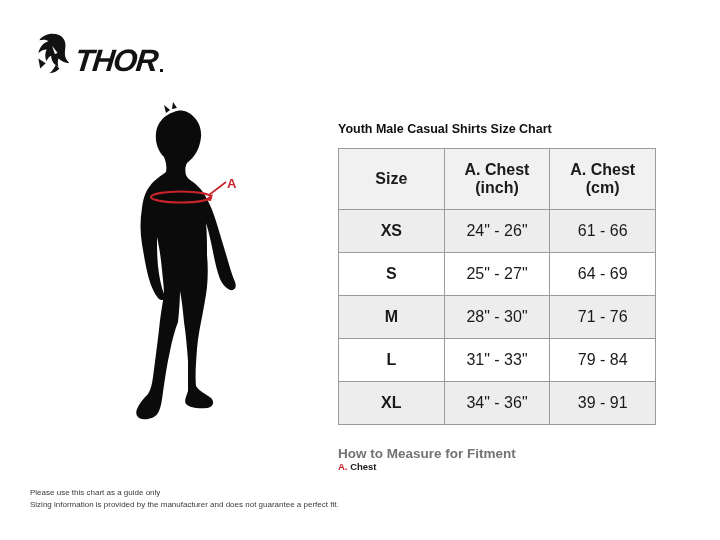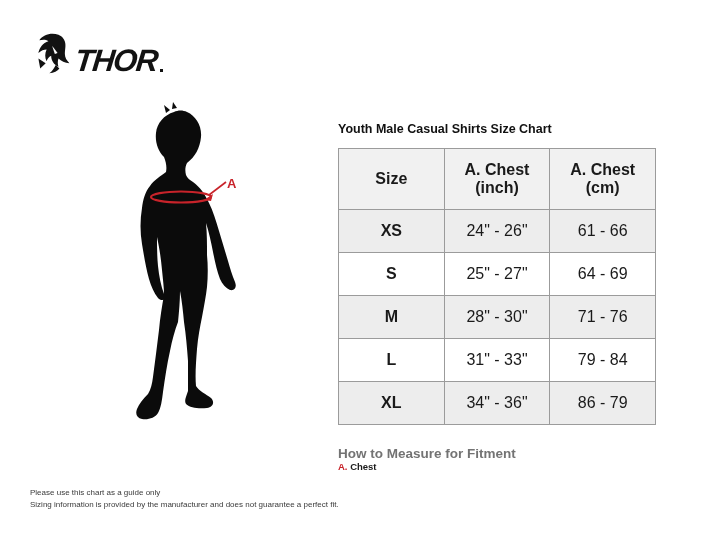--- a/index.html
+++ b/index.html
@@ -164,21 +164,21 @@
           <td>71 - 76</td>
         </tr>
         <tr>
           <td class="size-col">L</td>
           <td>31" - 33"</td>
           <td>79 - 84</td>
         </tr>
         <tr class="alt">
           <td class="size-col">XL</td>
           <td>34" - 36"</td>
-          <td>86 - 79</td>
+          <td>39 - 91</td>
         </tr>
       </tbody>
   </table>
 
   <h3 class="measure-heading">How to Measure for Fitment</h3>
   <div class="measure-key-row">
     <span class="measure-key">A.</span>
     <span>Chest</span>
   </div>
 </div>

